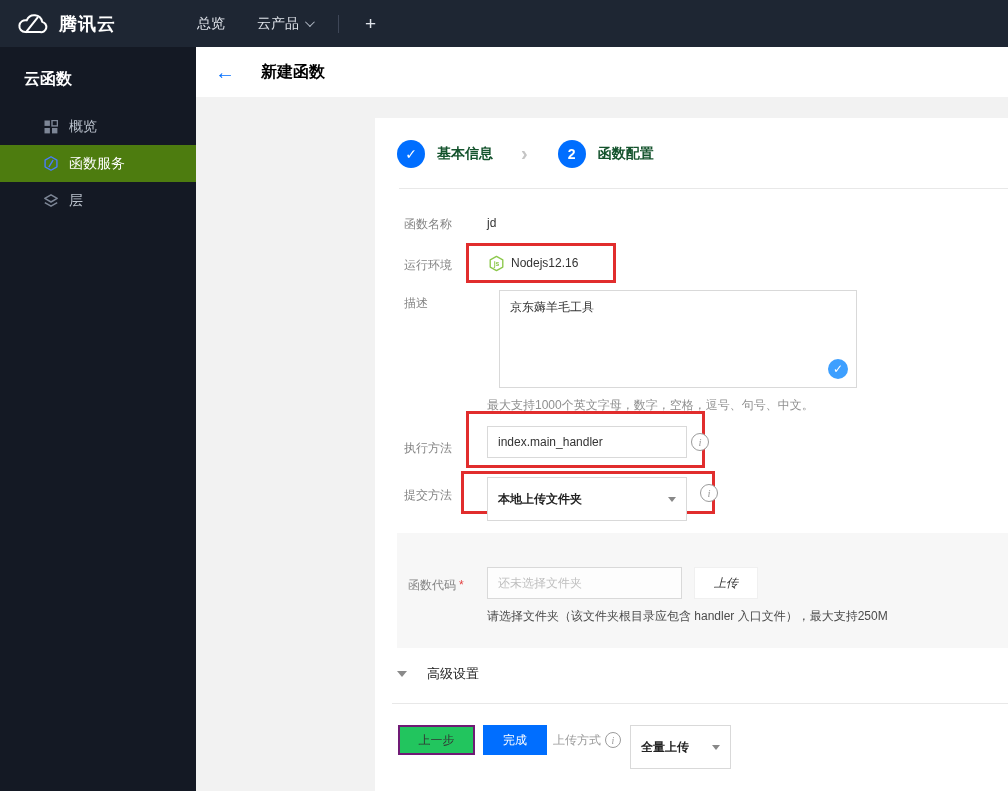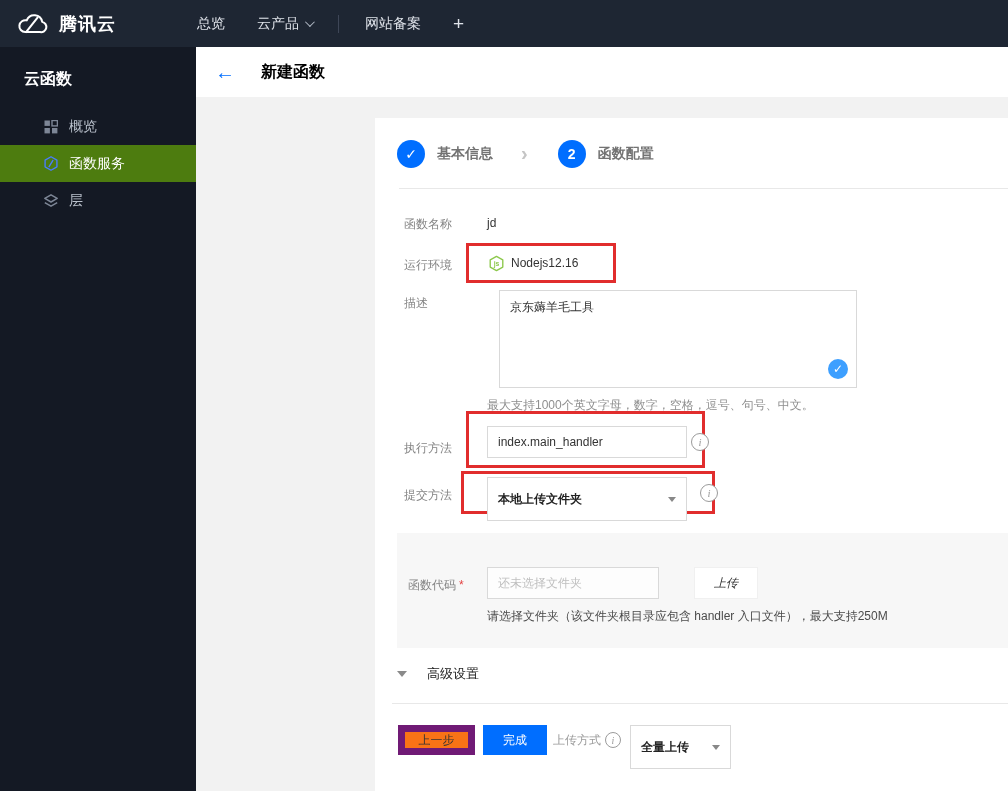--- a/index.html
+++ b/index.html
@@ -28,21 +28,21 @@
   .pageheader { position:absolute; left:196px; top:47px; width:812px; height:50px; background:#fff; display:flex; align-items:center; z-index:10; }
   .back-arrow { color:#006eff; font-size:20px; font-weight:bold; margin-left:19px; cursor:pointer; line-height:1; }
   .page-title { font-size:16px; font-weight:bold; color:#000; margin-left:26px; }
 
   
   .content-bg { position:absolute; left:196px; top:97px; width:812px; height:694px; background:#f2f2f2; }
   .card { position:absolute; left:375px; top:118px; width:633px; height:673px; background:#fff; }
 
   .steps { position:absolute; left:22px; top:22px; height:28px; display:flex; align-items:center; }
   .step-circle { width:28px; height:28px; border-radius:50%; background:#006eff; color:#fff; display:flex; align-items:center; justify-content:center; font-size:14px; font-weight:bold; flex:none; }
-  .step-label { font-size:14px; font-weight:bold; color:#737373; margin-left:12px; }
+  .step-label { font-size:14px; font-weight:bold; color:#14532d; margin-left:12px; }
   .step-chevron { color:#c5c5c5; font-size:20px; margin:0 30px 0 28px; font-weight:bold; line-height:1; padding-bottom:3px; }
 
   .divider { position:absolute; right:0; border-top:1px solid #e8e8e8; height:0; }
   .divider-1 { left:24px; top:70px; }
   .divider-2 { left:17px; top:585px; }
 
   .flabel { position:absolute; left:29px; color:#848484; font-size:12px; }
   .fvalue { position:absolute; left:112px; color:#333; font-size:12px; }
 
   .redbox { position:absolute; border:3px solid #e12d2d; pointer-events:none; z-index:5; }
@@ -65,31 +65,31 @@
   .info-submit  { left:325px; top:366px; }
 
   .select-box { position:absolute; border:1px solid #d9d9d9; height:44px; background:#fff; display:flex; align-items:center; padding:0 10px; cursor:pointer; }
   .select-box .sel-text { font-weight:bold; color:#222; }
   .caret { width:0; height:0; border-left:4px solid transparent; border-right:4px solid transparent; border-top:5px solid #888; margin-left:auto; }
   .submit-select { left:112px; top:359px; width:200px; z-index:6; }
 
   .gray-panel { position:absolute; left:22px; top:415px; right:0; height:115px; background:#f7f7f7; }
   .code-label { position:absolute; left:33px; top:459px; color:#848484; }
   .req-star { color:#e34242; margin-left:3px; }
-  .code-input { left:112px; top:449px; width:172px; background:#fdfdfd; color:#bfbfbf; }
+  .code-input { left:112px; top:449px; width:195px; background:#fdfdfd; color:#bfbfbf; }
   .code-input::placeholder { color:#bfbfbf; }
   .upload-btn { position:absolute; left:319px; top:449px; width:64px; height:32px; background:#fff; border:1px solid #f0f0f0; font-size:12px; color:#333; cursor:pointer; font-family:inherit;font-style:italic; }
   .hint2 { position:absolute; left:112px; top:490px; color:#4b4b4b; }
 
   .advanced { position:absolute; left:22px; top:547px; display:flex; align-items:center; gap:20px; cursor:pointer; }
   .adv-caret { width:0; height:0; border-left:5px solid transparent; border-right:5px solid transparent; border-top:6px solid #8a8a8a; }
   .advanced span.adv-text { font-size:13px; color:#222; }
 
   .btn { position:absolute; height:30px; font-size:12px; cursor:pointer; font-family:inherit; display:flex; align-items:center; justify-content:center; }
-  .btn-prev { left:23px; top:607px; width:77px; background:#f97316; border:7px solid #701a75; color:#333; }
+  .btn-prev { left:23px; top:607px; width:77px; background:#22c55e; border:2px solid #701a75; color:#333; }
   .btn-finish { left:108px; top:607px; width:64px; background:#006eff; border:1px solid #006eff; color:#fff; }
   .upload-mode { position:absolute; left:178px; top:607px; height:30px; display:flex; align-items:center; color:#9b9b9b; }
   .upload-mode .um-info { position:static; margin-left:4px; width:16px; height:16px; font-size:10px; }
   .mode-select { left:255px; top:607px; width:101px; z-index:2; }
 </style>
 </head>
 <body>
 
 <div class="page">
 
@@ -103,23 +103,20 @@
     </div>
     <div class="topnav-items">
       <div class="topnav-item">
         <span>总览</span>
       </div>
       <div class="topnav-item">
         <span>云产品</span>
         <span class="nav-caret"></span>
       </div>
       <span class="topnav-divider"></span>
-      <div class="topnav-item">
-        <span>网站备案</span>
-      </div>
       <div class="topnav-plus">+</div>
     </div>
   </div>
 
   <div class="sidebar">
     <div class="sidebar-title">云函数</div>
     <div class="side-item">
       <span class="side-icon">
         <svg width="14" height="14" viewBox="0 0 14 14">
           <rect x="0.5" y="0.5" width="5.4" height="5.4" fill="#7d8696"></rect>

